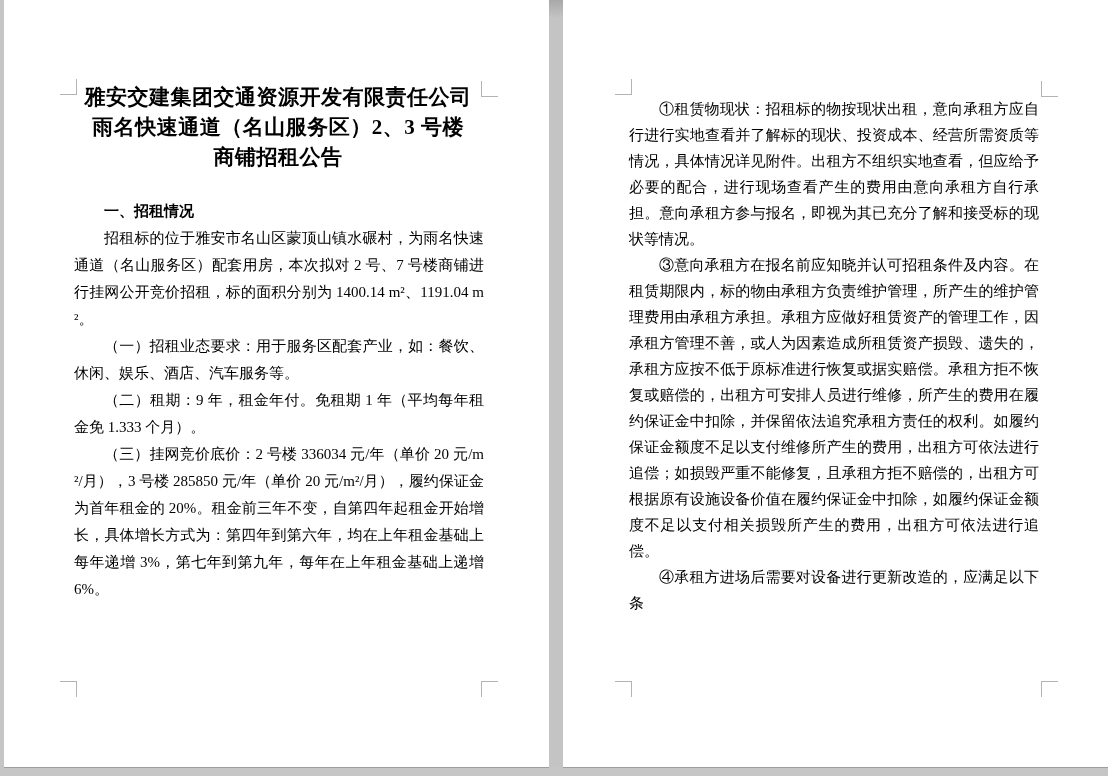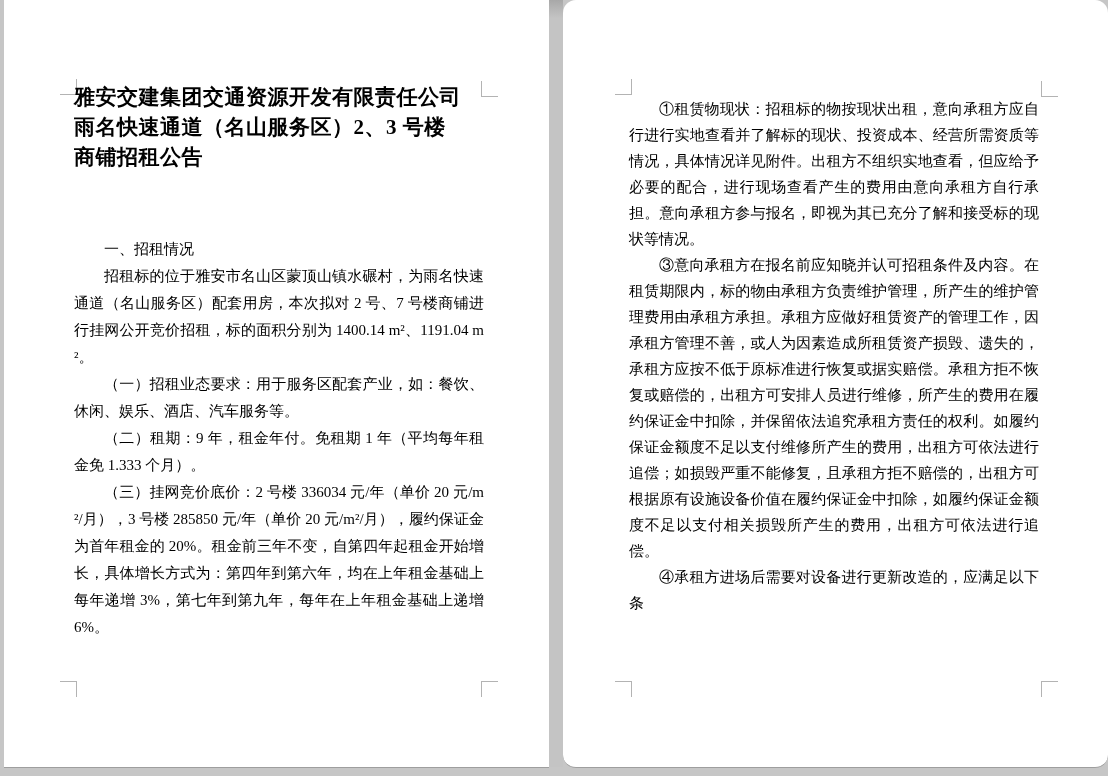--- a/index.html
+++ b/index.html
@@ -16,21 +16,21 @@
     overflow: hidden;
   }
   .page {
     position: absolute;
     top: 0;
     height: 767px;
     background: #ffffff;
     border-bottom: 1px solid #9e9e9e;
   }
   #page1 { left: 4px;   width: 545px; }
-  #page2 { left: 563px; width: 545px; border-radius: 13px; }
+  #page2 { left: 563px; width: 545px; }
   .page-gap {
     position: absolute;
     left: 549px; top: 0;
     width: 14px; height: 767px;
     background: linear-gradient(#a8a8a8, #c4c4c4 18px, #c4c4c4);
   }
   
   .mark { position: absolute; width: 16px; height: 15px; }
   .mark.tl { border-right: 1px solid #b3b3b3; border-bottom: 1px solid #b3b3b3; }
   .mark.tr { border-left: 1px solid #b3b3b3;  border-bottom: 1px solid #b3b3b3; }
@@ -42,20 +42,21 @@
   #page1 .br { left: 477px; top: 681px; }
   #page2 .tl { left: 52px;  top: 79px; }
   #page2 .tr { left: 478px; top: 81px; }
   #page2 .bl { left: 52px;  top: 681px; }
   #page2 .br { left: 478px; top: 681px; }
 
   .doc-title {
     position: absolute;
     left: 70px; top: 82px;
     width: 408px;
+    text-align: center;
     font-weight: bold;
     font-size: 21px;
     line-height: 30px;
     color: #000;
     letter-spacing: 0.5px;
   }
   .body-text {
     position: absolute;
     width: 410px;
     font-size: 15px;
@@ -63,21 +64,21 @@
     text-align: justify;
     text-justify: inter-ideograph;
   }
   #page1 .body-text { left: 70px; top: 198px; line-height: 27px; }
   #page2 .body-text { left: 66px; top: 96px;  line-height: 26px; }
   .body-text p {
     margin: 0;
     text-indent: 2em;
     word-break: break-all;
   }
-  .body-text p.heading { font-weight: normal; margin-top: 38px; }
+  .body-text p.heading { font-weight: bold; }
 </style>
 </head>
 <body>
 
 <div id="canvas">
 
   <div class="page" id="page1">
     <div class="mark tl"></div>
     <div class="mark tr"></div>
     <div class="mark bl"></div>

